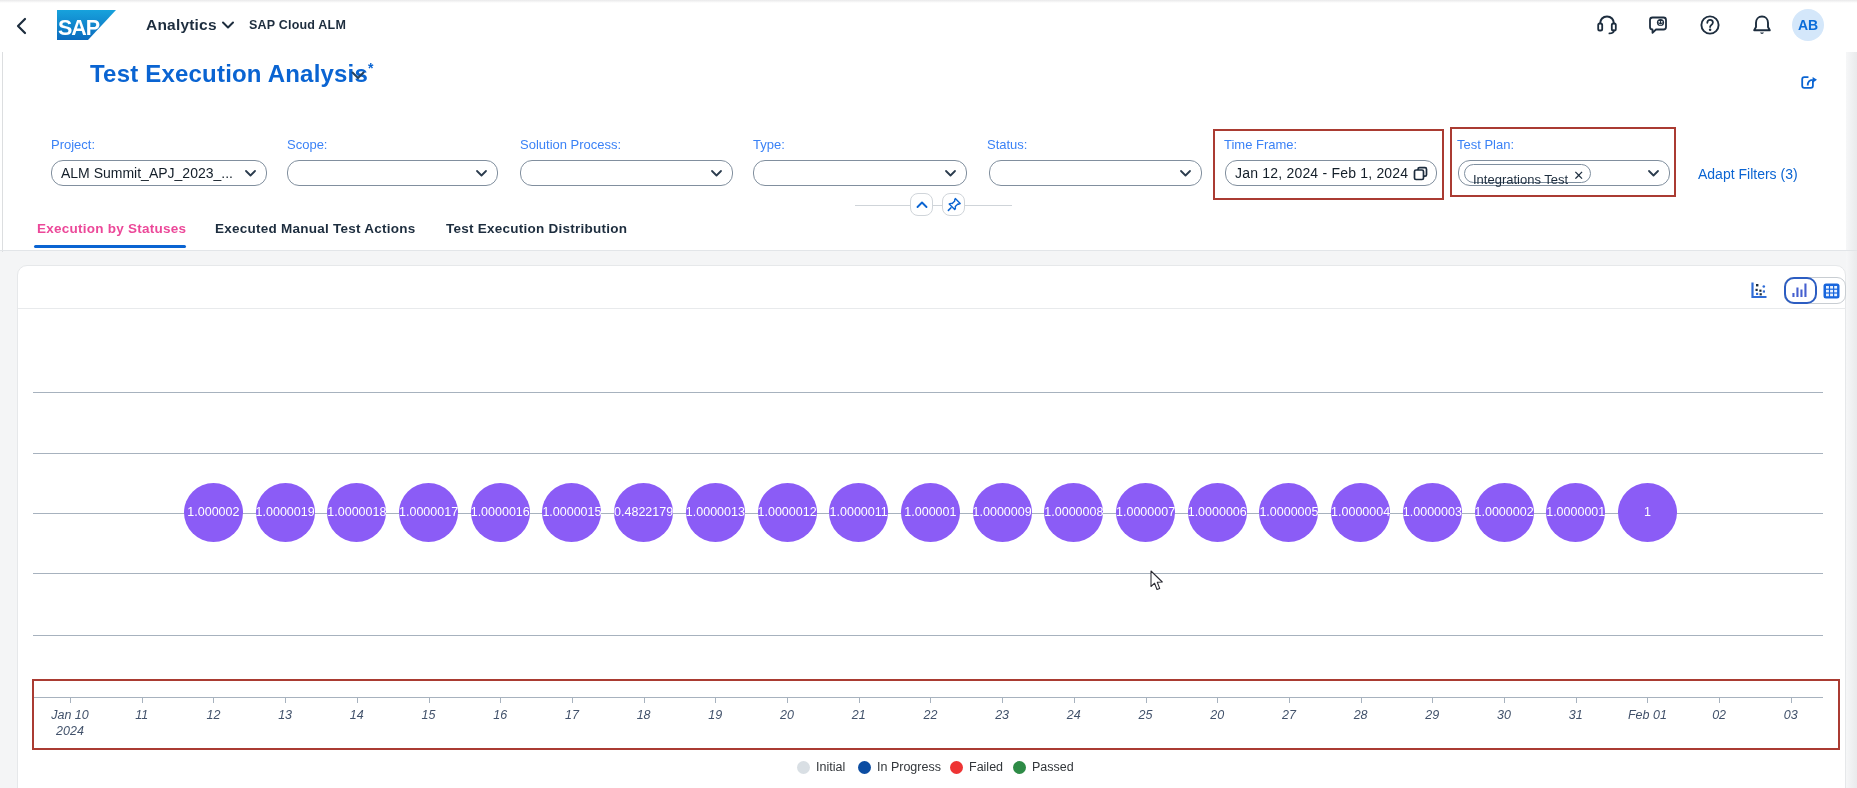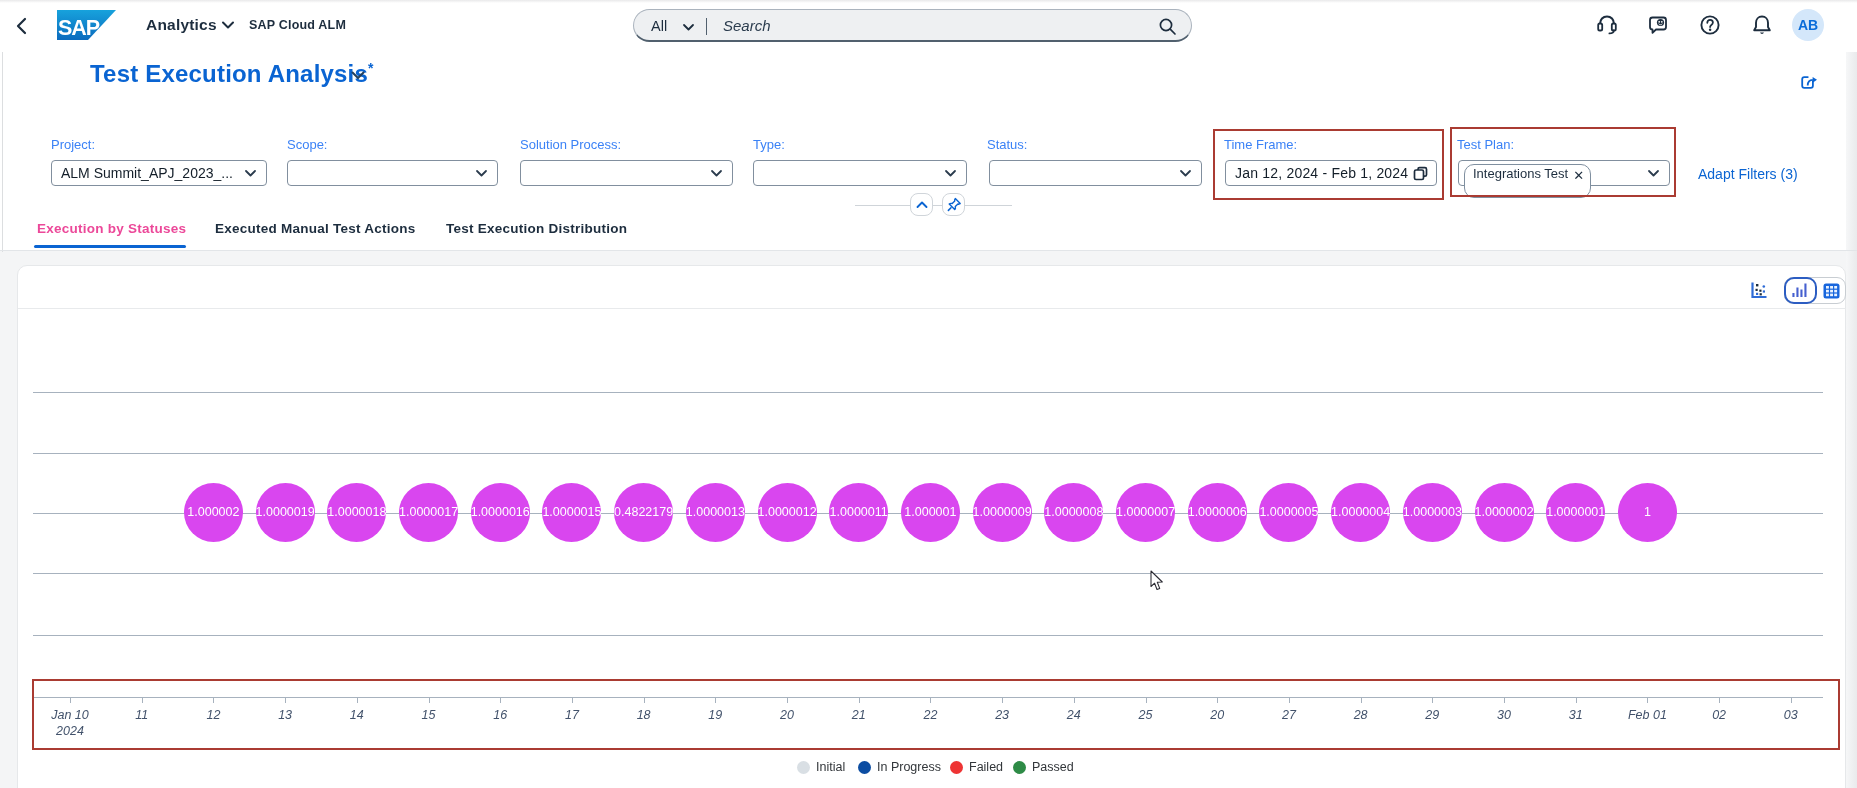--- a/index.html
+++ b/index.html
@@ -23,27 +23,27 @@
   background:#d4e7fa; color:#0a6cd9; font-weight:bold; font-size:14px; text-align:center; line-height:32px; }
 
 
 #title { position:absolute; left:50px; top:60px; font-size:24px; font-weight:bold; color:#0a64d2; letter-spacing:0.2px;margin-left:40px; }
 #title sup { font-size:14px; }
 #sharebtn { position:absolute; left:1800px; top:72px; }
 
 
 .flabel { position:absolute; top:137px; font-size:13px; color:#3b82f6; }
 .finput { position:absolute; top:160px; height:26px; background:#fff; border:1px solid #818f9e;
-  border-radius:4px; font-size:14px; color:#131e29; }
+  border-radius:12px; font-size:14px; color:#131e29; }
 .finput .chev { position:absolute; right:9px; top:8px; }
 .finput .val { position:absolute; left:9px; top:4px; white-space:nowrap; }
 #adaptf { position:absolute; left:1698px; top:166px; font-size:14px; color:#0a64d2; }
 .redbox { position:absolute; border:2px solid #aa3b32; }
-.tok { position:absolute; left:5px; top:3px; height:34px; border:1px solid #7f8f9f; border-radius:10px;
-  font-size:13px; color:#1d2d3e; padding:0 22px 0 8px; line-height:18px; background:#fff; }
+.tok { position:absolute; left:5px; top:3px; height:19px; border:1px solid #7f8f9f; border-radius:10px;
+  font-size:13px; color:#1d2d3e; padding:6px 22px 0 8px; line-height:18px; background:#fff; }
 .tok .x { position:absolute; right:6px; top:2px; font-size:13px; color:#1d2d3e; }
 
 
 #fbline { position:absolute; left:855px; top:205px; width:157px; height:1px; background:#cfd4d9; }
 .rndbtn { position:absolute; top:193px; width:23px; height:23px; background:#fff; border:1px solid #d0d5da;
   border-radius:8px; }
 
 
 .tab { position:absolute; top:221px; font-size:13.5px; font-weight:bold; color:#1d2d3e; letter-spacing:0.25px; }
 #tabline { position:absolute; left:0; top:250px; width:1857px; height:1px; background:#e2e5e8; }
@@ -53,21 +53,21 @@
 #graybg { position:absolute; left:0; top:251px; width:1857px; height:537px; background:#f4f5f6; }
 #panel { position:absolute; left:17px; top:265px; width:1829px; height:530px; background:#fff;
   border:1px solid #e6e8ea; border-radius:10px 10px 0 0; }
 #scrollstrip { position:absolute; left:1846px; top:52px; width:11px; height:736px;
   background:linear-gradient(to right,#f6f7f8,#e9eaec); }
 #paneldiv { position:absolute; left:18px; top:308px; width:1828px; height:1px; background:#e8eaec; }
 .gline { position:absolute; left:33px; width:1790px; height:1px; background:#a7b2be; }
 #axis { position:absolute; left:33px; top:697px; width:1790px; height:1px; background:#a7b2be; }
 .tick { position:absolute; top:698px; width:1px; height:5px; background:#a7b2be; }
 .dlab { position:absolute; top:708px; width:72px; text-align:center; font-size:12.5px; color:#42526b;font-style:italic; }
-.bub { position:absolute; top:483px; width:59px; height:59px; border-radius:50%; background:#d946ef;
+.bub { position:absolute; top:483px; width:59px; height:59px; border-radius:50%; background:#8b5cf6;
   color:#fff; font-size:12.5px; text-align:center; line-height:59px; }
 .leg { position:absolute; top:760px; font-size:12.5px; color:#32363a; }
 .sw { position:absolute; top:761px; width:13px; height:13px; border-radius:50%; }
 </style>
 </head>
 <body>
 <div id="graybg"></div>
 <div class="abs" style="left:2px;top:52px;width:1px;height:200px;background:#dcdee0"></div>
 <div class="abs" style="left:0;top:0;width:1857px;height:3px;background:linear-gradient(to bottom,#e9e9ea,rgba(255,255,255,0));z-index:5"></div>
 <div id="panel"></div>
@@ -85,32 +85,20 @@
         </linearGradient>
       </defs>
     <polygon points="0,0 59,0 31,30 0,30" fill="url(#sapg)"></polygon>
     <text x="1" y="24.5" font-family="Liberation Sans, sans-serif" font-size="21.5" font-weight="bold" fill="#fff" letter-spacing="-1">SAP</text>
   </svg>
   <span id="appname">Analytics</span>
   <svg class="abs" style="left:221px;top:20px" width="14" height="10" viewBox="0 0 14 10">
       <path d="M2 2.5 L7 7.5 L12 2.5" fill="none" stroke="#1d2d3e" stroke-width="2" stroke-linecap="round" stroke-linejoin="round"></path>
     </svg>
   <span id="appsub">SAP Cloud ALM</span>
-  <div id="searchpill">
-    <span class="all">All</span>
-    <svg class="abs" style="left:48px;top:13px" width="13" height="9" viewBox="0 0 13 9">
-        <path d="M2 2 L6.5 6.5 L11 2" fill="none" stroke="#1d2d3e" stroke-width="1.8" stroke-linecap="round" stroke-linejoin="round"></path>
-      </svg>
-    <span class="dividr"></span>
-    <span class="sphold">Search</span>
-    <svg class="abs" style="left:524px;top:7px" width="19" height="19" viewBox="0 0 19 19">
-        <circle cx="8" cy="8" r="5.6" fill="none" stroke="#1d2d3e" stroke-width="1.7"></circle>
-        <path d="M12.2 12.2 L17 17" stroke="#1d2d3e" stroke-width="1.7" stroke-linecap="round"></path>
-      </svg>
-  </div>
 
   <svg class="shicon" style="left:1593px" viewBox="0 0 28 28">
     <path d="M7 13 C7 8.5 10 5.5 14 5.5 C18 5.5 21 8.5 21 13" fill="none" stroke="#1d2d3e" stroke-width="2"></path>
     <rect x="5.2" y="12.5" width="4" height="7" rx="1.6" fill="none" stroke="#1d2d3e" stroke-width="1.8"></rect>
     <rect x="18.8" y="12.5" width="4" height="7" rx="1.6" fill="none" stroke="#1d2d3e" stroke-width="1.8"></rect>
     <path d="M20.8 19.5 C20.8 21.5 18.8 22.4 16.4 22.4" fill="none" stroke="#1d2d3e" stroke-width="1.8" stroke-linecap="round"></path>
   </svg>
 
   <svg class="shicon" style="left:1644px" viewBox="0 0 28 28">
     <path d="M8.5 6.5 H19.5 C21 6.5 22 7.5 22 9 V16 C22 17.5 21 18.5 19.5 18.5 H12 L8.5 21.8 V18.5 H8.5 C7 18.5 6 17.5 6 16 V9 C6 7.5 7 6.5 8.5 6.5 Z" fill="none" stroke="#1d2d3e" stroke-width="1.8" stroke-linejoin="round"></path>

